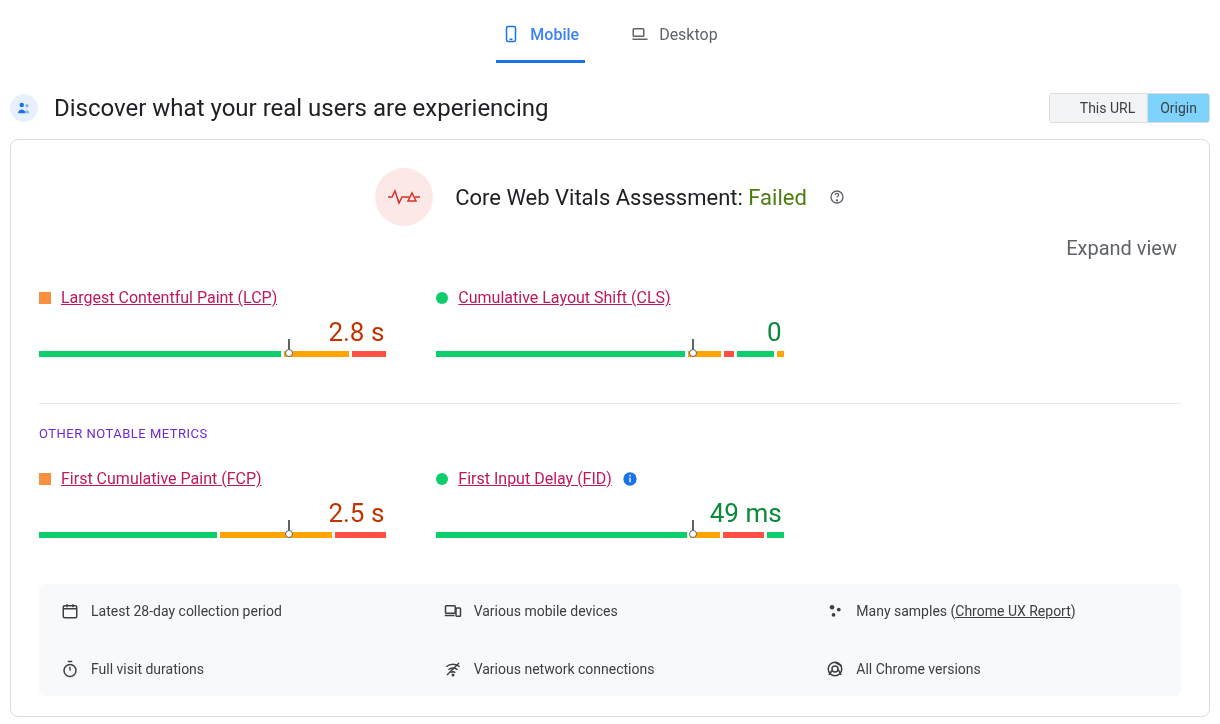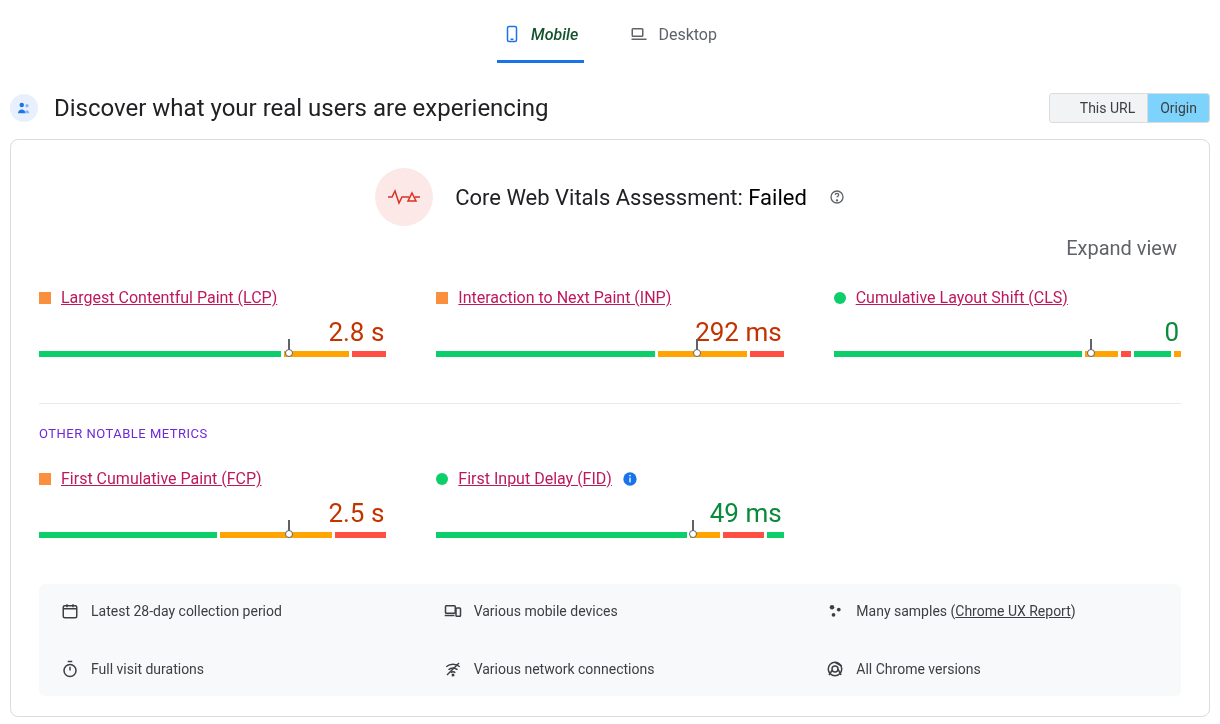--- a/index.html
+++ b/index.html
@@ -1,39 +1,39 @@
 <!DOCTYPE html>
 <html><head>
 <meta charset="utf-8">
 <style>
   * { box-sizing: border-box; margin: 0; padding: 0; }
   body { font-family: -apple-system, BlinkMacSystemFont, "Segoe UI", Roboto, Arial, sans-serif; background: #fff; color: #202124; width: 1220px; }
   
   .tabs { display: flex; justify-content: center; gap: 40px; padding-top: 12px; }
   .tab { display: flex; align-items: center; gap: 10px; padding: 10px 6px 14px; cursor: pointer; border-bottom: 3px solid transparent; font-size: 16px; color: #5f6368; }
-  .tab.active { color: #14532d; border-bottom-color: #1a73e8; font-weight: 500; font-style: italic; }
+  .tab.active { color: #3b82f6; border-bottom-color: #1a73e8; font-weight: 500; }
   .tab svg { width: 18px; height: 24px; }
   
   .header-row { display: flex; align-items: center; justify-content: space-between; padding: 30px 10px 16px 10px; }
   .header-left { display: flex; align-items: center; gap: 16px; }
   .header-icon { width: 28px; height: 28px; border-radius: 50%; background: #e8f0fe; display: flex; align-items: center; justify-content: center; flex-shrink: 0; }
   .header-icon svg { width: 18px; height: 18px; }
   .page-title { font-size: 24px; font-weight: 400; color: #202124; }
   
   .toggle-group { display: flex; border: 1px solid #dadce0; border-radius: 3px; overflow: hidden; }
   .toggle-btn { padding: 6px 12px; font-size: 14px; background: #7dd3fc; cursor: pointer; color: #3c4043; }
   .toggle-btn.active { background: #f1f3f4; padding-left: 30px; }
   .toggle-btn + .toggle-btn { border-left: 1px solid #dadce0; }
   
   .card { margin: 0 10px 10px; border: 1px solid #dadce0; border-radius: 8px; padding: 28px 28px 20px; }
   
   .assessment { display: flex; justify-content: center; align-items: center; gap: 22px; }
   .assessment-badge { width: 58px; height: 58px; border-radius: 50%; background: #fde8e8; display: flex; align-items: center; justify-content: center; }
   .assessment-text { font-size: 22px; font-weight: 400; color: #202124; }
-  .assessment-status { color: #000000; }
+  .assessment-status { color: #4d7c0f; }
   .help-icon { width: 16px; height: 16px; color: #5f6368; }
   
   .expand-row { text-align: right; margin-top: 10px; padding-right: 4px; }
   .expand-link { font-size: 20px; color: #5f6368; cursor: pointer; }
   
   .metrics-grid { display: grid; grid-template-columns: repeat(3, 1fr); gap: 50px; margin-top: 28px; }
   .metric { }
   .metric-head { display: flex; align-items: center; gap: 10px; }
   .dot { width: 12px; height: 12px; flex-shrink: 0; }
   .dot.orange { background: #fa903e; }
@@ -142,38 +142,20 @@
             <div class="marker-pin"></div>
           </div>
         <div class="bar">
             <div class="seg green" style="width: 71%;"></div>
             <div class="seg orange" style="width: 19%;"></div>
             <div class="seg red" style="width: 10%;"></div>
           </div>
       </div>
     </div>
 
-    <div class="metric">
-      <div class="metric-head">
-        <div class="dot orange"></div>
-        <span class="metric-name">Interaction to Next Paint (INP)</span>
-      </div>
-      <div class="metric-value orange">292 ms</div>
-      <div class="bar-wrap">
-        <div class="marker" style="left: 75%;">
-            <div class="marker-line"></div>
-            <div class="marker-pin"></div>
-          </div>
-        <div class="bar">
-            <div class="seg green" style="width: 64%;"></div>
-            <div class="seg orange" style="width: 26%;"></div>
-            <div class="seg red" style="width: 10%;"></div>
-          </div>
-      </div>
-    </div>
 
     <div class="metric">
       <div class="metric-head">
         <div class="dot green"></div>
         <span class="metric-name">Cumulative Layout Shift (CLS)</span>
       </div>
       <div class="metric-value green">0</div>
       <div class="bar-wrap">
         <div class="marker" style="left: 74%;">
             <div class="marker-line"></div>

